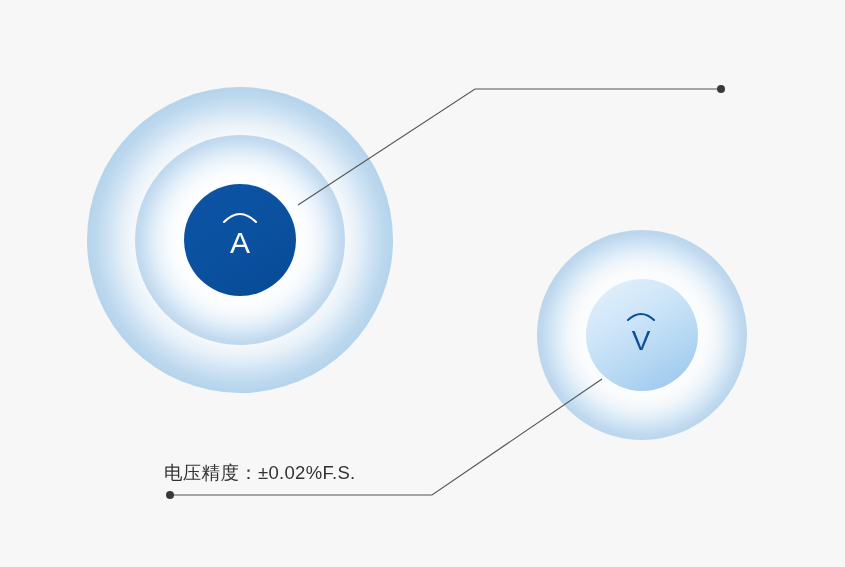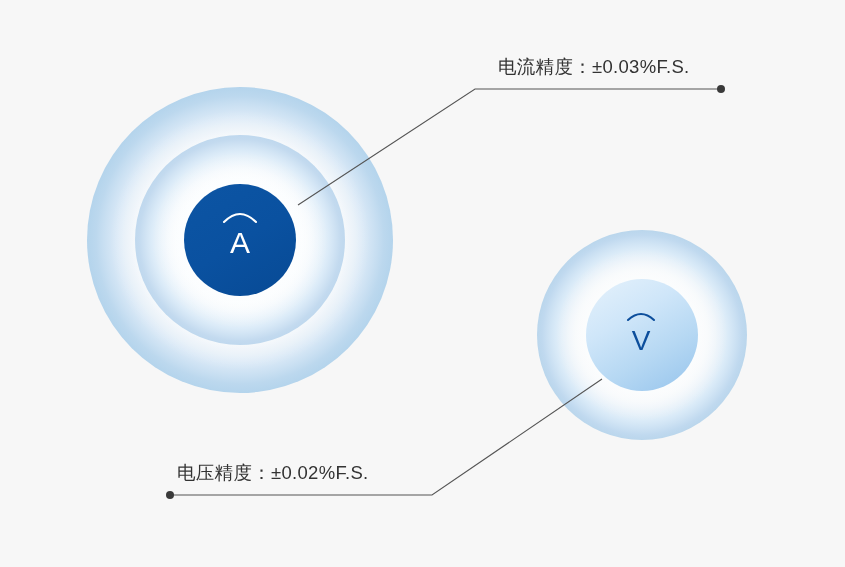--- a/index.html
+++ b/index.html
@@ -36,21 +36,21 @@
     line-height: 1;
     white-space: nowrap;
     letter-spacing: 0.3px;
     font-family: "Liberation Sans", "DejaVu Sans", sans-serif;
   }
   #label-current {
     left: 498px;
     top: 58px;
   }
   #label-voltage {
-    left: 177px;
+    left: 164px;
     top: 464px;
   }
 </style>
 </head>
 <body>
 
 <div id="stage">
 
   <svg id="diagram-svg" viewBox="0 0 845 567" xmlns="http://www.w3.org/2000/svg">
     <defs>
@@ -143,17 +143,16 @@
       <path d="M 298 205 L 475 89 L 720 89" fill="none" stroke="#555555" stroke-width="1.1"></path>
       <circle cx="721" cy="89" r="4" fill="#3a3a3a"></circle>
     </g>
 
     <g>
       <path d="M 602 379 L 432 495 L 172 495" fill="none" stroke="#555555" stroke-width="1.1"></path>
       <circle cx="170" cy="495" r="4" fill="#3a3a3a"></circle>
     </g>
   </svg>
 
-  <div class="label" id="label-current">电流精度：±0.03%F.S.</div>
 
   <div class="label" id="label-voltage">电压精度：±0.02%F.S.</div>
 
 </div>
 
 </body></html>

